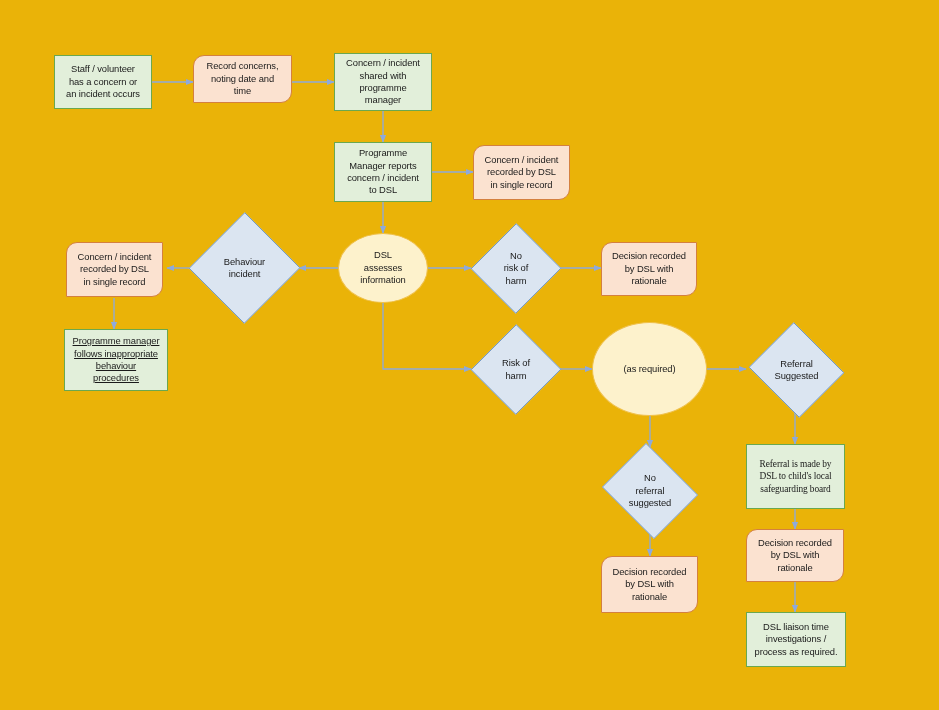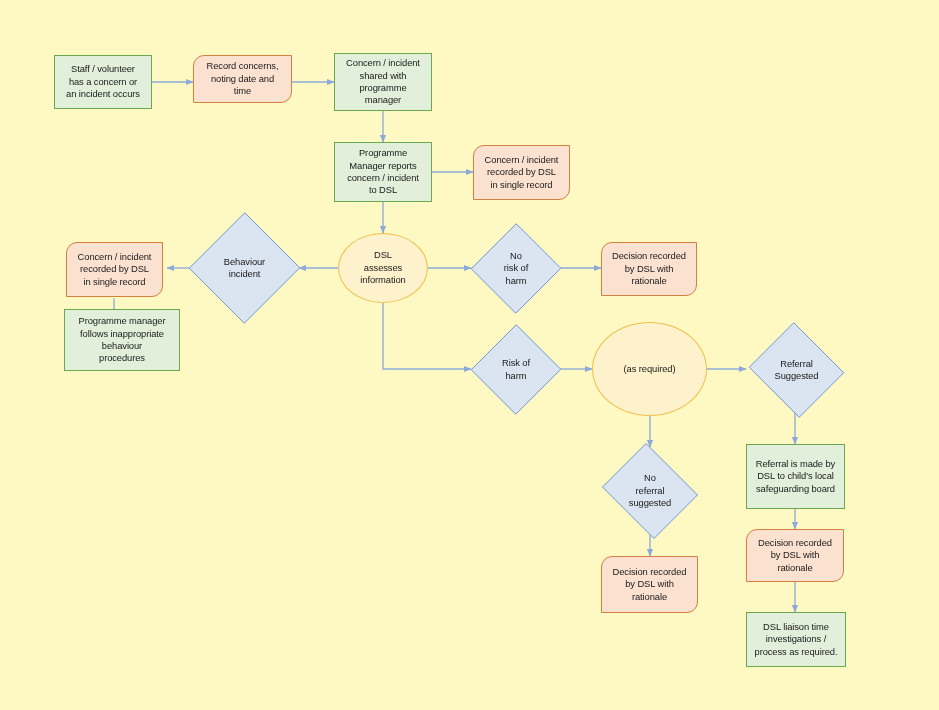--- a/index.html
+++ b/index.html
@@ -8,21 +8,21 @@
     padding: 0;
     background: #ffffff;
   }
   body {
     font-family: "Liberation Sans", sans-serif;
   }
   #canvas {
     position: relative;
     width: 939px;
     height: 710px;
-    background: #fef9c3;
+    background: #eab308;
     overflow: hidden;
   }
   #edge-layer {
     position: absolute;
     left: 0;
     top: 0;
     width: 939px;
     height: 710px;
     pointer-events: none;
   }
@@ -196,21 +196,21 @@
 risk of
 harm</span>
   </div>
 
   <div class="node shape-orange" style="left:601px; top:242px; width:96px; height:54px;">
     <span class="label">Decision recorded
 by DSL with
 rationale</span>
   </div>
 
-  <div class="node shape-green" style="left:64px; top:309px; width:116px; height:62px;">
+  <div class="node shape-green" style="left:64px; top:329px; width:104px; height:62px;text-decoration:underline;">
     <span class="label">Programme manager
 follows inappropriate
 behaviour
 procedures</span>
   </div>
 
   <div class="node shape-diamond" style="left:471px; top:324px; width:90px; height:91px;">
     <span class="diamond-bg"></span>
     <span class="label">Risk of
 harm</span>
@@ -228,21 +228,21 @@
 Suggested</span>
   </div>
 
   <div class="node shape-diamond" style="left:598px; top:447px; width:104px; height:88px;">
     <span class="diamond-bg"></span>
     <span class="label">No
 referral
 suggested</span>
   </div>
 
-  <div class="node shape-green" style="left:746px; top:444px; width:99px; height:65px;">
+  <div class="node shape-green" style="left:746px; top:444px; width:99px; height:65px;font-family:Liberation Serif, serif;">
     <span class="label">Referral is made by
 DSL to child's local
 safeguarding board</span>
   </div>
 
   <div class="node shape-orange" style="left:601px; top:556px; width:97px; height:57px;">
     <span class="label">Decision recorded
 by DSL with
 rationale</span>
   </div>

